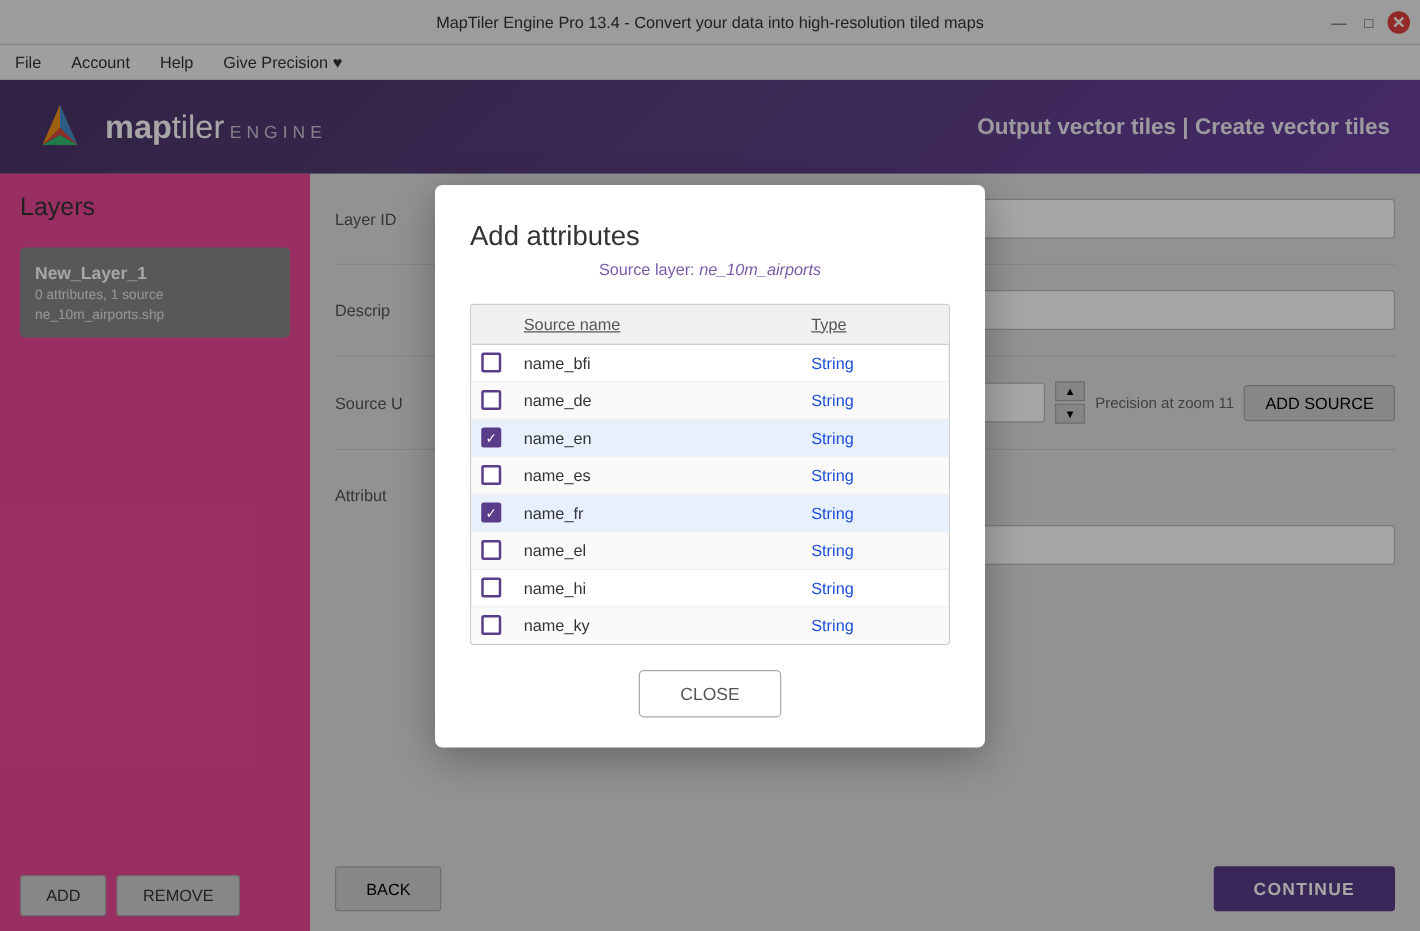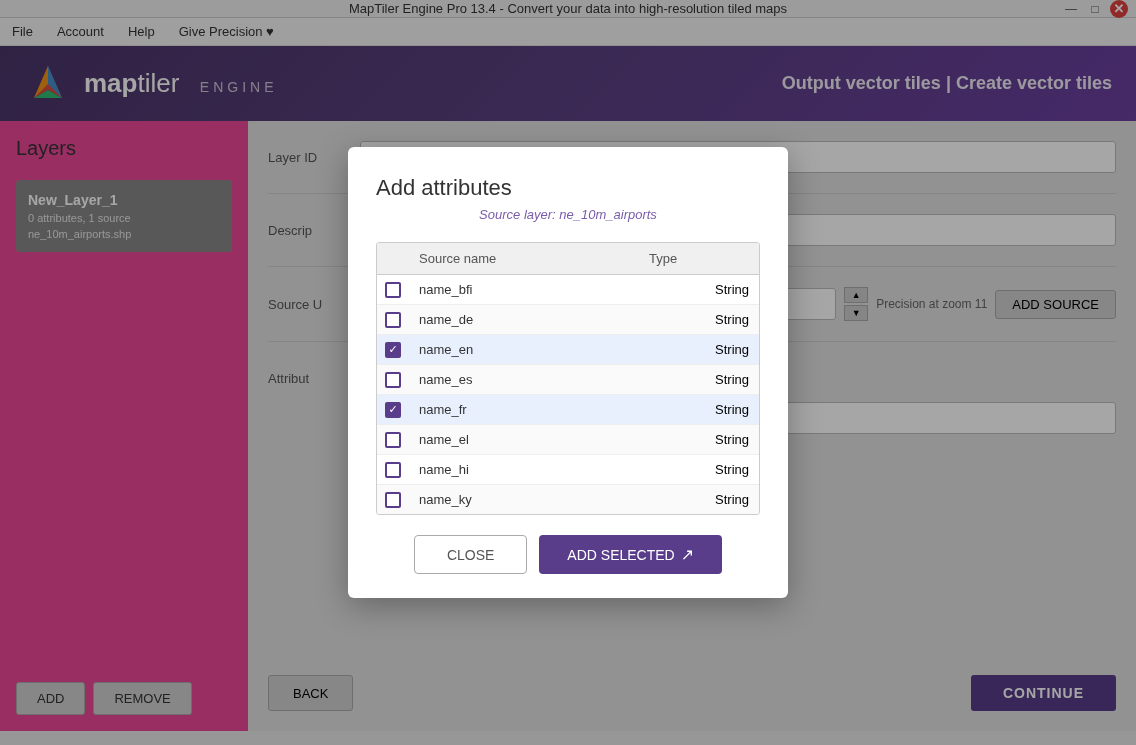--- a/index.html
+++ b/index.html
@@ -1,21 +1,21 @@
 <!DOCTYPE html>
 <html><head>
   <meta charset="utf-8">
   <style>
     * { box-sizing: border-box; margin: 0; padding: 0; }
     body { font-family: 'Segoe UI', Arial, sans-serif; background: #e8e8e8; width: 1136px; height: 745px; overflow: hidden; position: relative; }
 
     
     .title-bar {
       background: #f0f0f0;
-      height: 18px;
+      height: 36px;
       display: flex;
       align-items: center;
       justify-content: center;
       position: relative;
       border-bottom: 1px solid #ccc;
     }
     .title-bar-text {
       font-size: 13px;
       color: #333;
     }
@@ -75,21 +75,21 @@
       gap: 12px;
     }
     .logo-icon {
       width: 48px; height: 48px;
     }
     .logo-engine {
       color: rgba(255,255,255,0.7);
       font-size: 14px;
       letter-spacing: 4px;
       text-transform: uppercase;
-      margin-left: 16px;
+      margin-left: 0;
     }
     .header-title {
       color: rgba(255,255,255,0.9);
       font-size: 18px;
       font-weight: 700;
     }
 
     
     .main-content {
       display: flex;
@@ -283,40 +283,41 @@
       color: #333;
       text-align: left;
       margin-bottom: 6px;
     }
     .dialog-subtitle {
       font-size: 13px;
       color: #7a5caa;
       text-align: center;
       margin-bottom: 20px;
     }
-    .dialog-subtitle span { font-style: italic; }
+    .dialog-subtitle span { }
 
     
     .attr-table {
       border: 1px solid #ccc;
       border-radius: 3px;
       overflow: hidden;
       margin-bottom: 20px;
     }
     .attr-table-header {
       display: grid;
       grid-template-columns: 32px 1fr 120px;
       background: #f0f0f0;
       border-bottom: 1px solid #ccc;
     }
     .attr-table-header-cell {
       padding: 8px 10px;
       font-size: 13px;
       color: #555;
       font-weight: 500;
+      text-decoration: underline;
     }
     .attr-table-row {
       display: grid;
       grid-template-columns: 32px 1fr 120px;
       border-bottom: 1px solid #eee;
       align-items: center;
     }
     .attr-table-row:last-child { border-bottom: none; }
     .attr-table-row:nth-child(even) { background: #fafafa; }
     .attr-table-row.selected { background: #e8f0fe; }
@@ -345,22 +346,21 @@
       color: white;
     }
     .attr-name {
       padding: 7px 10px;
       font-size: 13px;
       color: #333;
     }
     .attr-type {
       padding: 7px 10px;
       font-size: 13px;
-      color: #000000;
-      text-align: right;
+      color: #1d4ed8;
     }
     .attr-table-body {
       max-height: 240px;
       overflow-y: auto;
     }
 
     
     .dialog-footer {
       display: flex;
       gap: 12px;
@@ -575,19 +575,15 @@
               <div class="checkbox"></div>
             </div>
             <div class="attr-name">name_ky</div>
             <div class="attr-type">String</div>
           </div>
         </div>
     </div>
 
     <div class="dialog-footer">
       <button class="close-dialog-btn">CLOSE</button>
-      <button class="add-selected-btn">
-        <span>ADD SELECTED</span>
-        <span class="cursor-icon">↗</span>
-      </button>
     </div>
   </div>
 </div>
 
 </body></html>

